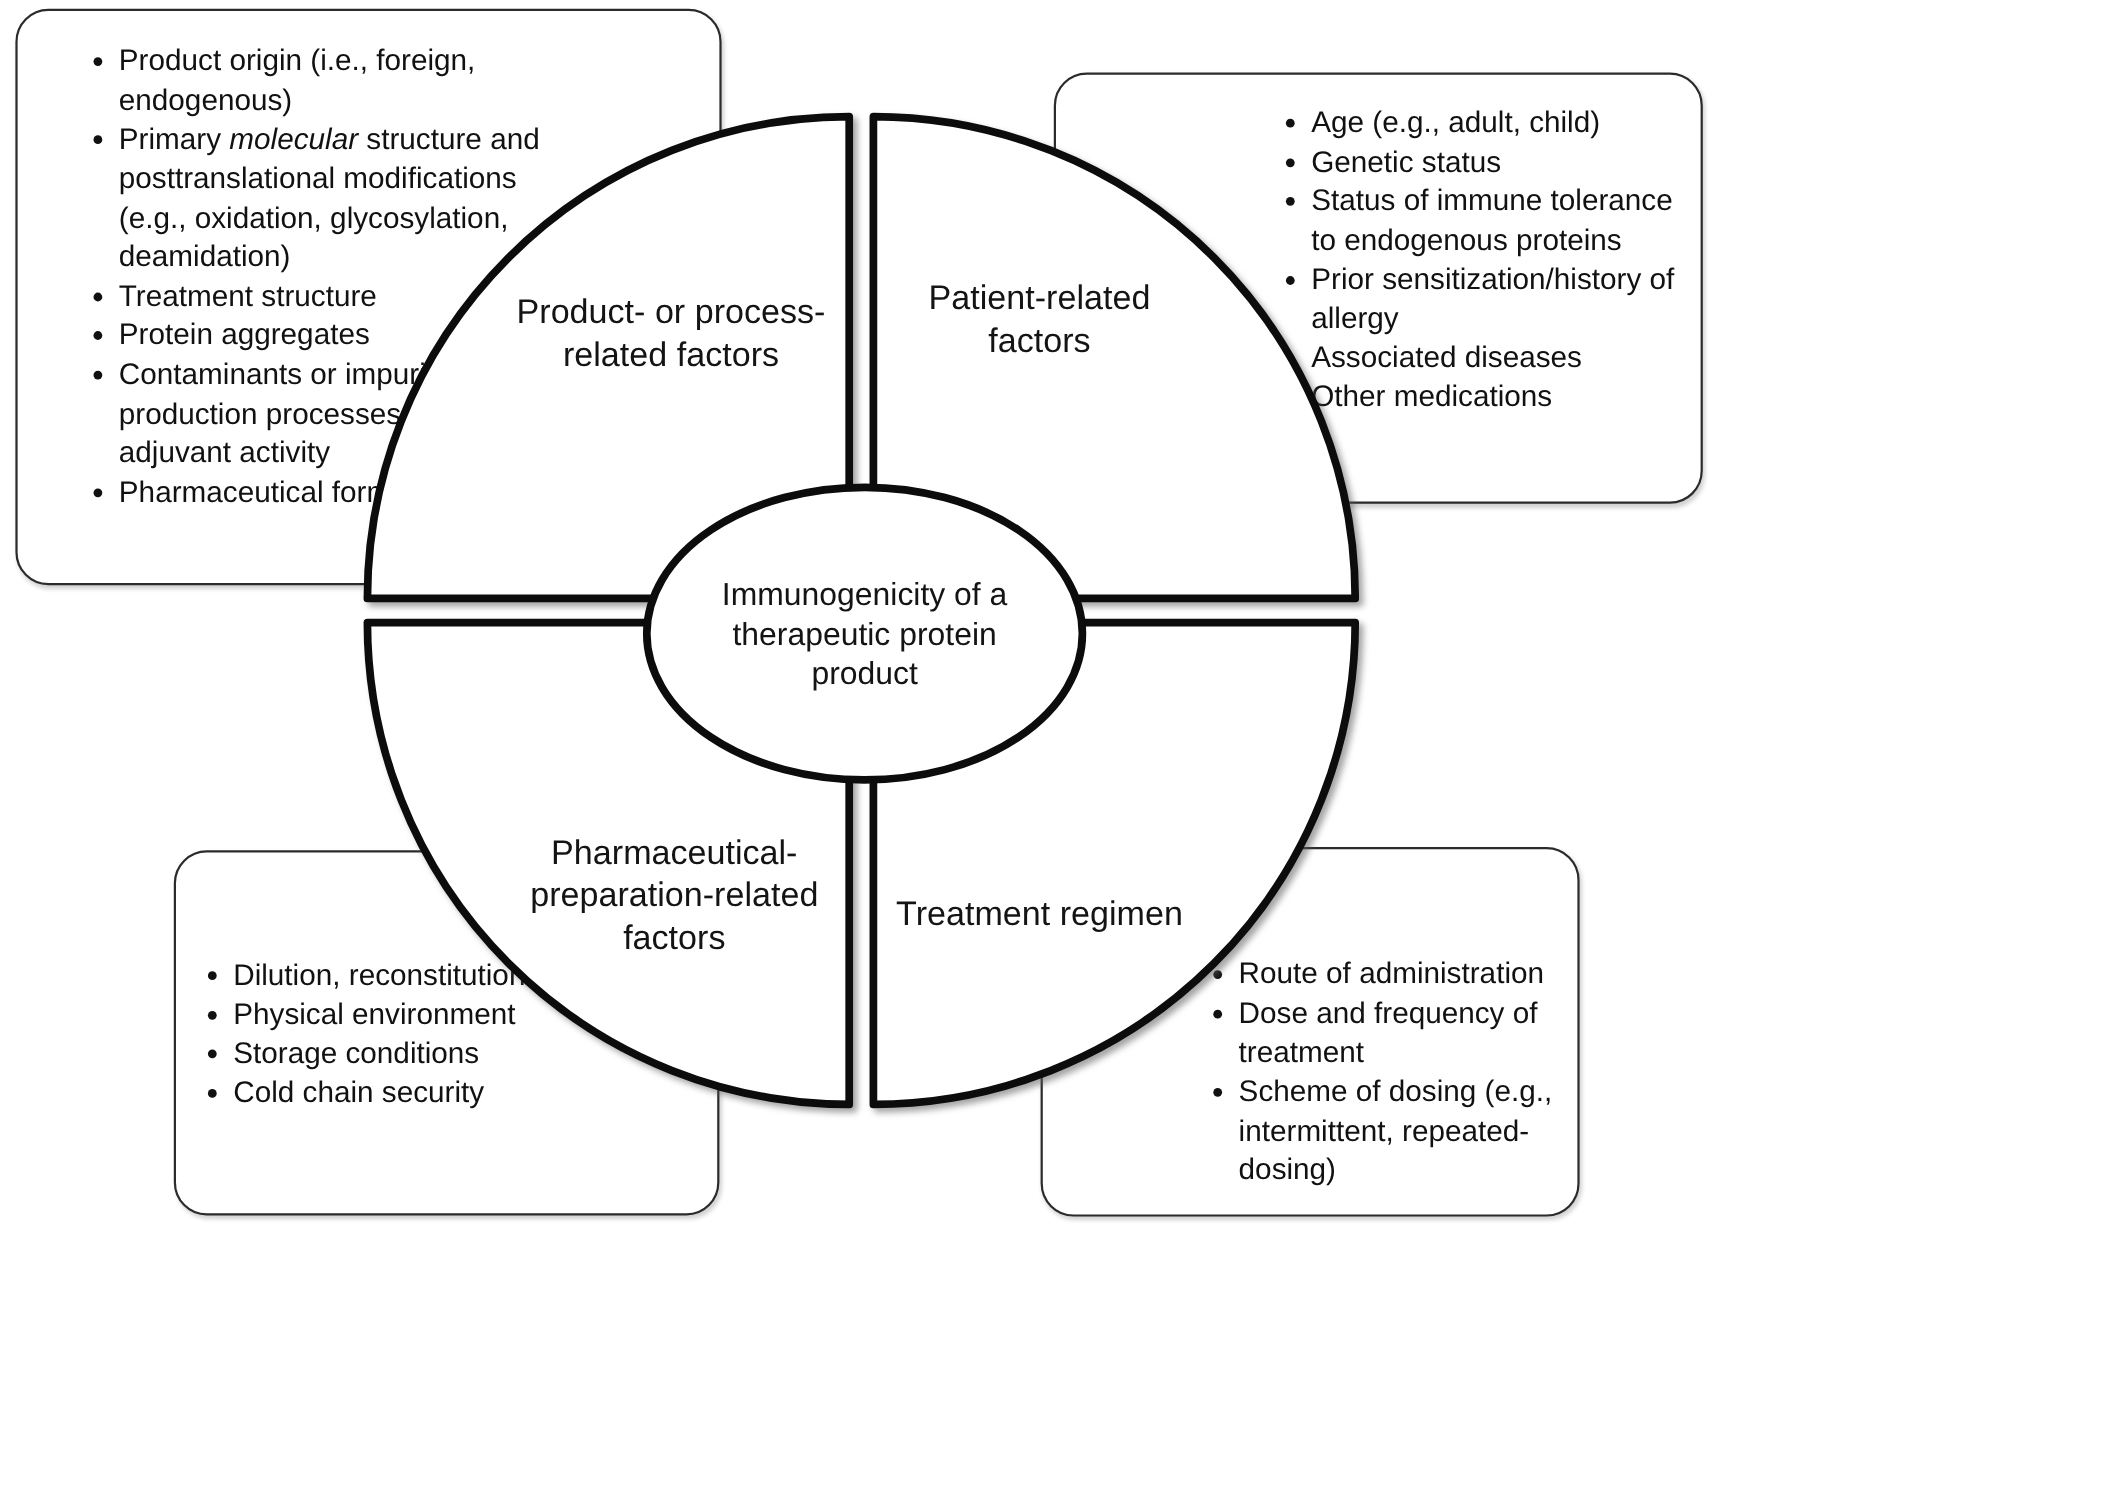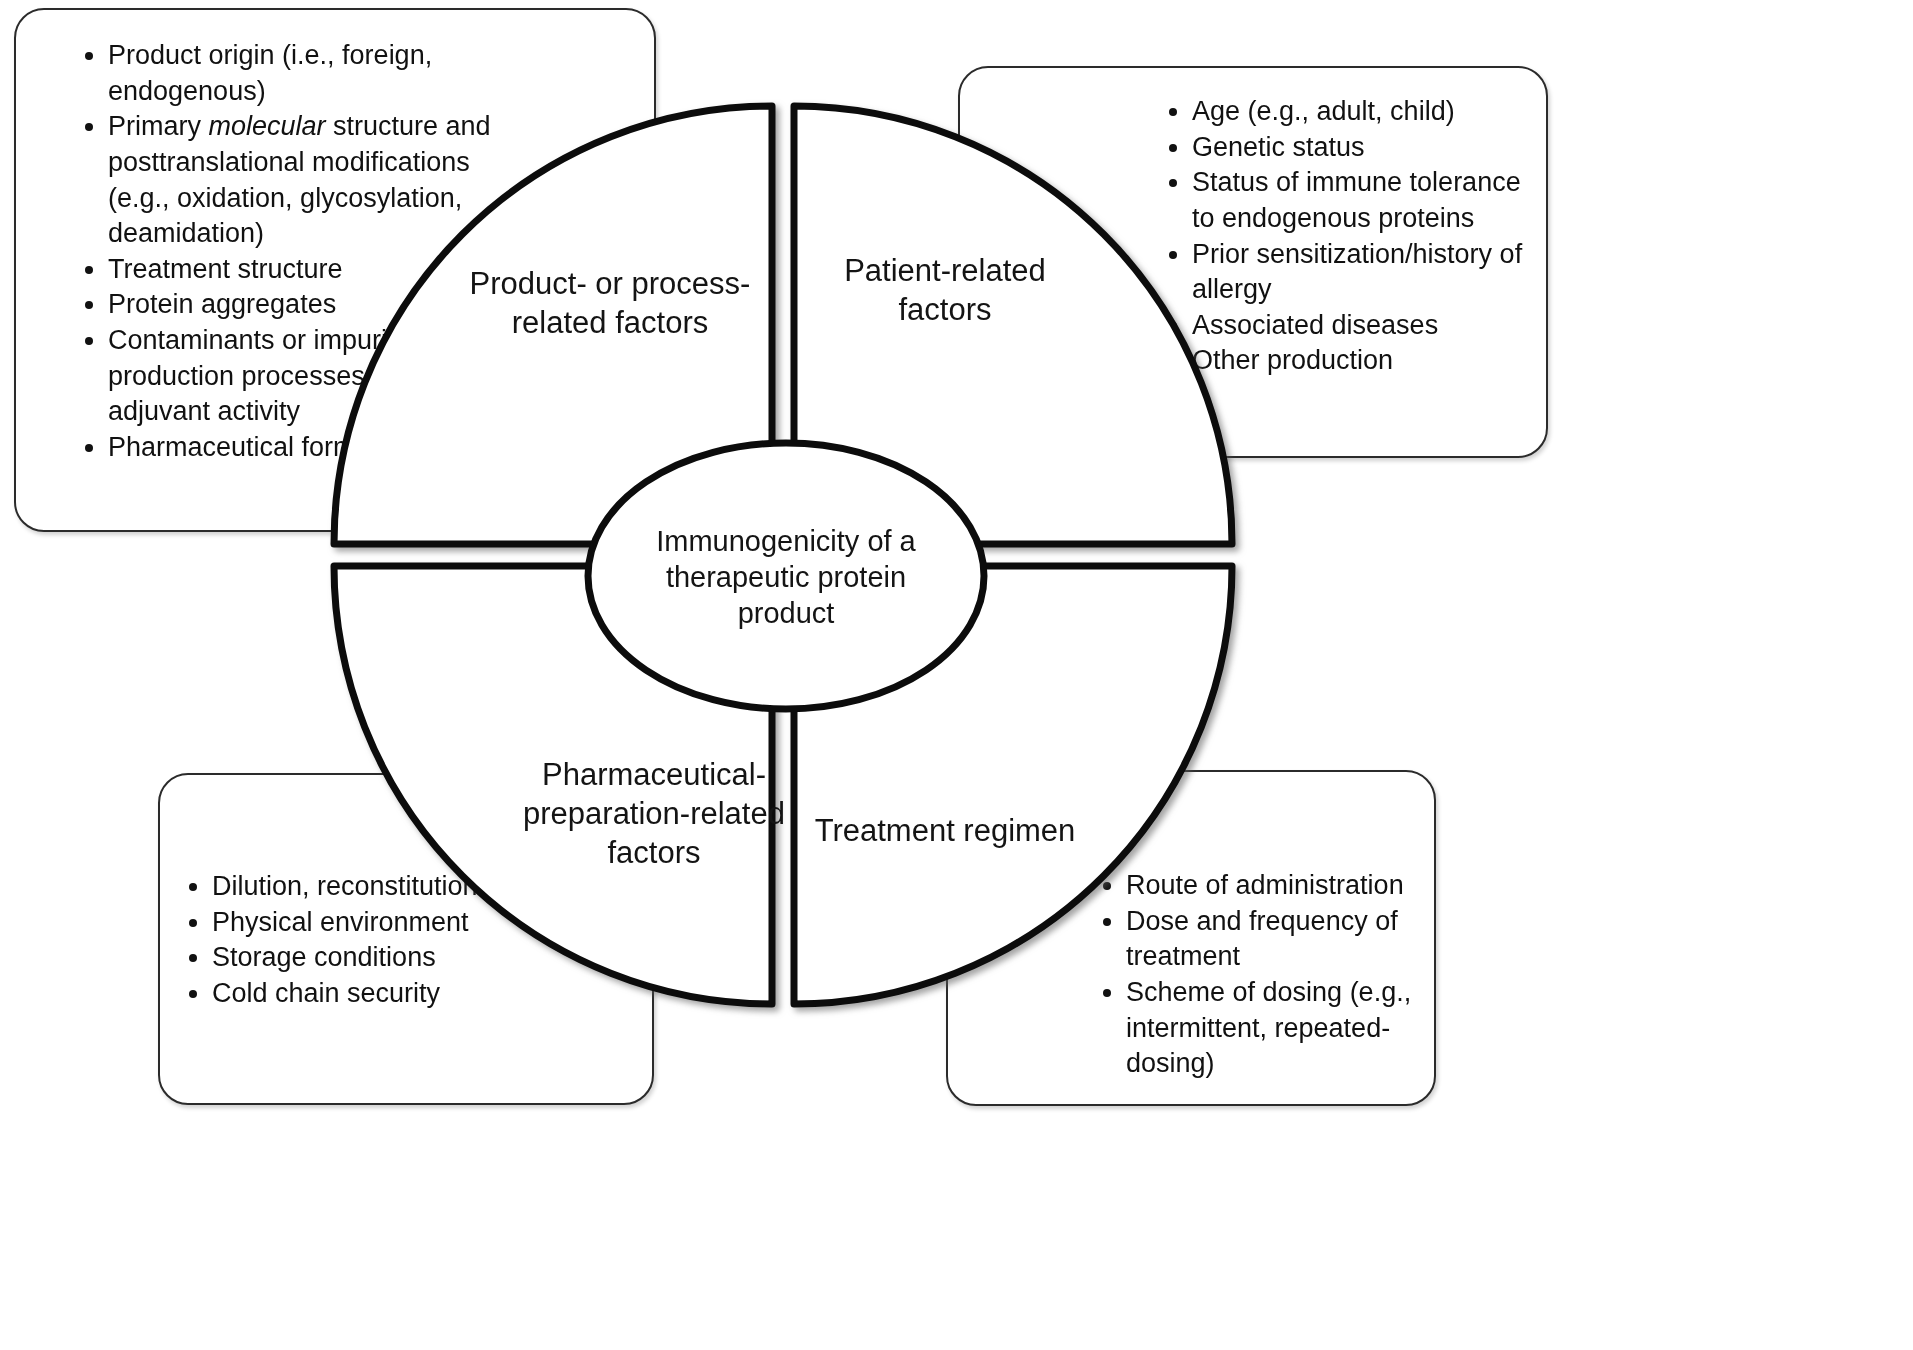--- a/index.html
+++ b/index.html
@@ -78,21 +78,21 @@
     white-space: pre-line;
     color: #141414;
     pointer-events: none;
   }
   .quad-label {
     font-size: 31px;
     line-height: 1.25;
   }
   .label-product   { left: 420px; top: 252px; width: 380px; margin-top: 13px; }
   .label-patient   { left: 800px; top: 252px; width: 290px; }
-  .label-pharma    { left: 464px; top: 756px; width: 380px; }
+  .label-pharma    { left: 423px; top: 756px; width: 380px; }
   .label-treatment { left: 780px; top: 812px; width: 330px; }
 
   .center-label {
     left: 636px; top: 524px; width: 300px;
     font-size: 29px;
     line-height: 1.24;
   }
 </style>
 </head>
 <body>
@@ -110,21 +110,21 @@
     </ul>
   </div>
 
   <div class="callout box-top-right">
     <ul>
       <li>Age (e.g., adult, child)</li>
       <li>Genetic status</li>
       <li>Status of immune tolerance to endogenous proteins</li>
       <li>Prior sensitization/history of allergy</li>
       <li>Associated diseases</li>
-      <li>Other production</li>
+      <li>Other medications</li>
     </ul>
   </div>
 
   <div class="callout box-bottom-left">
     <ul>
       <li>Dilution, reconstitution</li>
       <li>Physical environment</li>
       <li>Storage conditions</li>
       <li>Cold chain security</li>
     </ul>

